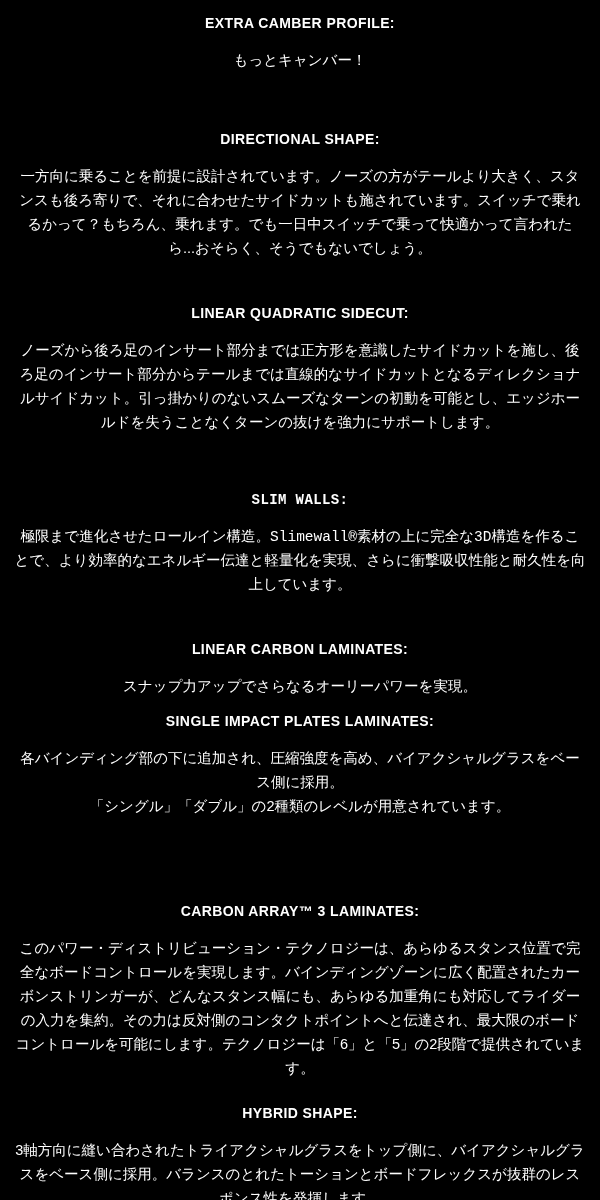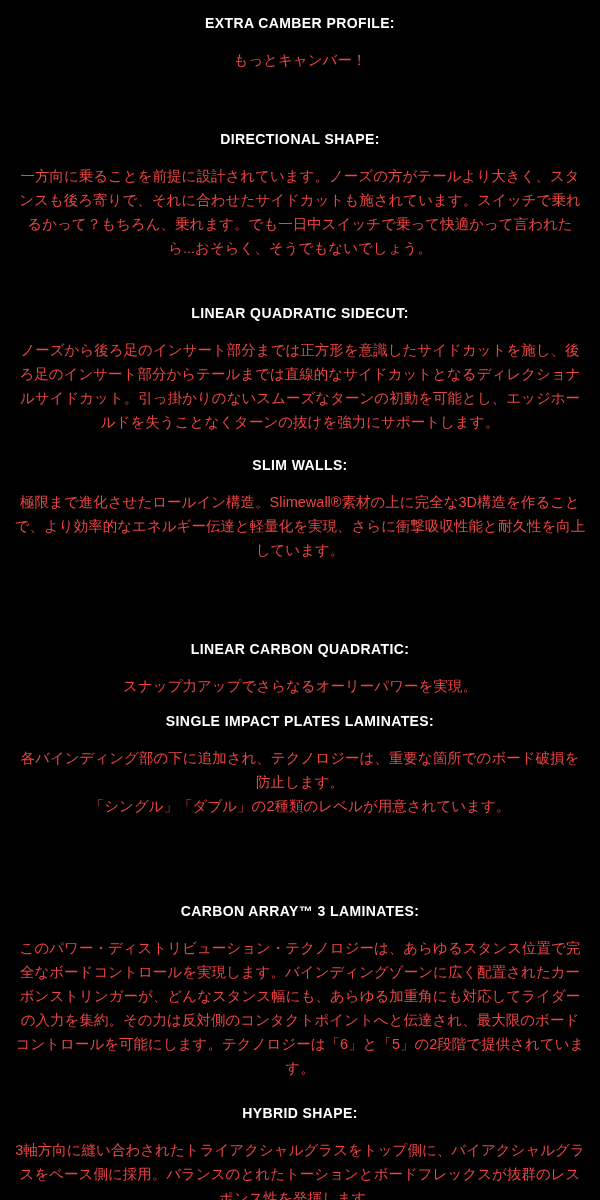--- a/index.html
+++ b/index.html
@@ -26,27 +26,27 @@
     font-size: 14px;
     font-weight: bold;
     line-height: 17px;
     letter-spacing: 0.4px;
     color: #ffffff;
   }
   .spec-body {
     margin: 0;
     font-size: 14.5px;
     line-height: 24px;
-    color: #ef4444;
+    color: #ffffff;
   }
   
   .s1 { top: 15px; }
   .s2 { top: 131px; }
   .s3 { top: 305px; }
-  .s4 { top: 457px; }
+  .s4 { top: 492px; font-family: Liberation Mono, monospace; }
   .s5 { top: 641px; }
   .s6 { top: 713px; }
   .s7 { top: 903px; }
   .s8 { top: 1105px; }
 </style>
 </head>
 <body>
 
 <div class="page">
 
@@ -64,27 +64,27 @@
     <h2 class="spec-heading">LINEAR QUADRATIC SIDECUT:</h2>
     <p class="spec-body">ノーズから後ろ足のインサート部分までは正方形を意識したサイドカットを施し、後ろ足のインサート部分からテールまでは直線的なサイドカットとなるディレクショナルサイドカット。引っ掛かりのないスムーズなターンの初動を可能とし、エッジホールドを失うことなくターンの抜けを強力にサポートします。</p>
   </section>
 
   <section class="spec s4">
     <h2 class="spec-heading">SLIM WALLS:</h2>
     <p class="spec-body">極限まで進化させたロールイン構造。Slimewall®素材の上に完全な3D構造を作ることで、より効率的なエネルギー伝達と軽量化を実現、さらに衝撃吸収性能と耐久性を向上しています。</p>
   </section>
 
   <section class="spec s5">
-    <h2 class="spec-heading">LINEAR CARBON QUADRATIC:</h2>
+    <h2 class="spec-heading">LINEAR CARBON LAMINATES:</h2>
     <p class="spec-body">スナップ力アップでさらなるオーリーパワーを実現。</p>
   </section>
 
   <section class="spec s6">
     <h2 class="spec-heading">SINGLE IMPACT PLATES LAMINATES:</h2>
-    <p class="spec-body">各バインディング部の下に追加され、テクノロジーは、重要な箇所でのボード破損を防止します。</p>
+    <p class="spec-body">各バインディング部の下に追加され、圧縮強度を高め、バイアクシャルグラスをベース側に採用。</p>
     <p class="spec-body">「シングル」「ダブル」の2種類のレベルが用意されています。</p>
   </section>
 
   <section class="spec s7">
     <h2 class="spec-heading">CARBON ARRAY™ 3 LAMINATES:</h2>
     <p class="spec-body">このパワー・ディストリビューション・テクノロジーは、あらゆるスタンス位置で完全なボードコントロールを実現します。バインディングゾーンに広く配置されたカーボンストリンガーが、どんなスタンス幅にも、あらゆる加重角にも対応してライダーの入力を集約。その力は反対側のコンタクトポイントへと伝達され、最大限のボードコントロールを可能にします。テクノロジーは「6」と「5」の2段階で提供されています。</p>
   </section>
 
   <section class="spec s8">
     <h2 class="spec-heading">HYBRID SHAPE:</h2>

